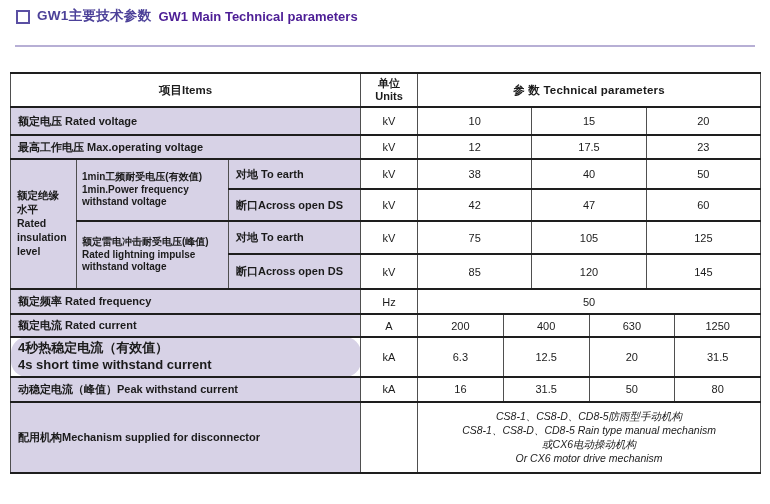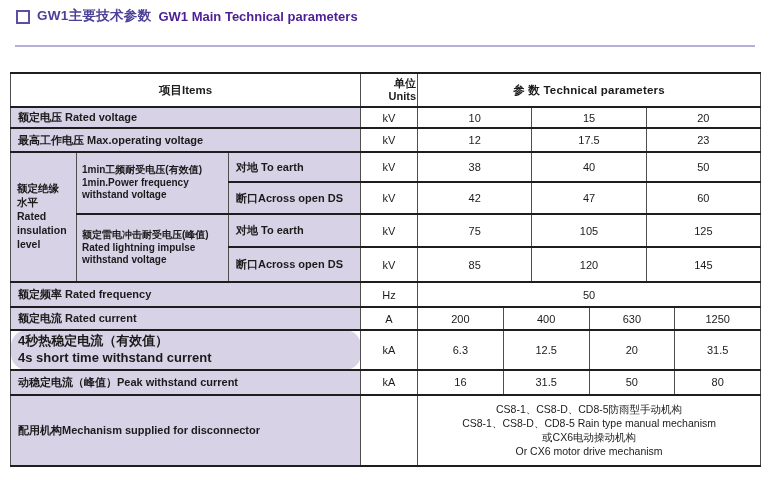--- a/index.html
+++ b/index.html
@@ -21,24 +21,24 @@
     border-left:1px solid #4f4f4f;border-right:1px solid #4f4f4f;
     border-top:2px solid #1e1e1e;border-bottom:2px solid #1e1e1e;
     vertical-align:middle;overflow:hidden;
   }
   .item{background:#d7d2e6;font-weight:bold;text-align:left;padding:2px 7px;font-size:11px;}
   .group{font-size:10.5px;line-height:1.32;padding:2px 4px 2px 6px;}
   .desc{font-size:10px;line-height:1.28;padding:2px 5px;}
   .twoline{font-size:13px;line-height:1.3;border-radius:16px;}
   .unit{text-align:center;font-size:11px;padding:0 2px;background:#ffffff;border-radius:13px;}
   .val{text-align:center;font-size:11px;padding:0 2px;background:#ffffff;}
-  .mech{font-size:10.5px;line-height:1.34;text-align:center;background:#ffffff;padding:3px 2px;}
+  .mech{font-size:10.5px;line-height:1.34;text-align:center;background:#ffffff;padding:3px 2px;font-style:italic;}
   .tbl th{font-weight:bold;background:#ffffff;}
   .th-items{text-align:center;font-size:11.5px;background:#d7d2e6;}
-  .th-units{text-align:right;font-size:11px;line-height:1.2;}
+  .th-units{text-align:center;font-size:11px;line-height:1.2;}
   .th-params{text-align:center;font-size:11.5px;letter-spacing:0.2px;}
 </style>
 </head>
 <body>
 
 <div class="title-bar">
   <span class="sq"></span>
   <span class="title-zh">GW1主要技术参数</span>
   <span class="title-en">GW1 Main Technical parameters</span>
 </div>
@@ -57,21 +57,21 @@
   <tbody>
       <tr style="height:34px">
     <th colspan="3" class="th-items">项目Items</th>
     <th class="th-units">
       <div>单位</div>
       <div>Units</div>
     </th>
     <th colspan="12" class="th-params">参 数 Technical parameters</th>
   </tr>
 
-  <tr style="height:21px">
+  <tr style="height:28px">
     <td colspan="3" class="item">额定电压 Rated voltage</td>
     <td class="unit">kV</td>
     <td colspan="4" class="val">10</td>
     <td colspan="4" class="val">15</td>
     <td colspan="4" class="val">20</td>
   </tr>
 
   <tr style="height:24px">
     <td colspan="3" class="item">最高工作电压 Max.operating voltage</td>
     <td class="unit">kV</td>

